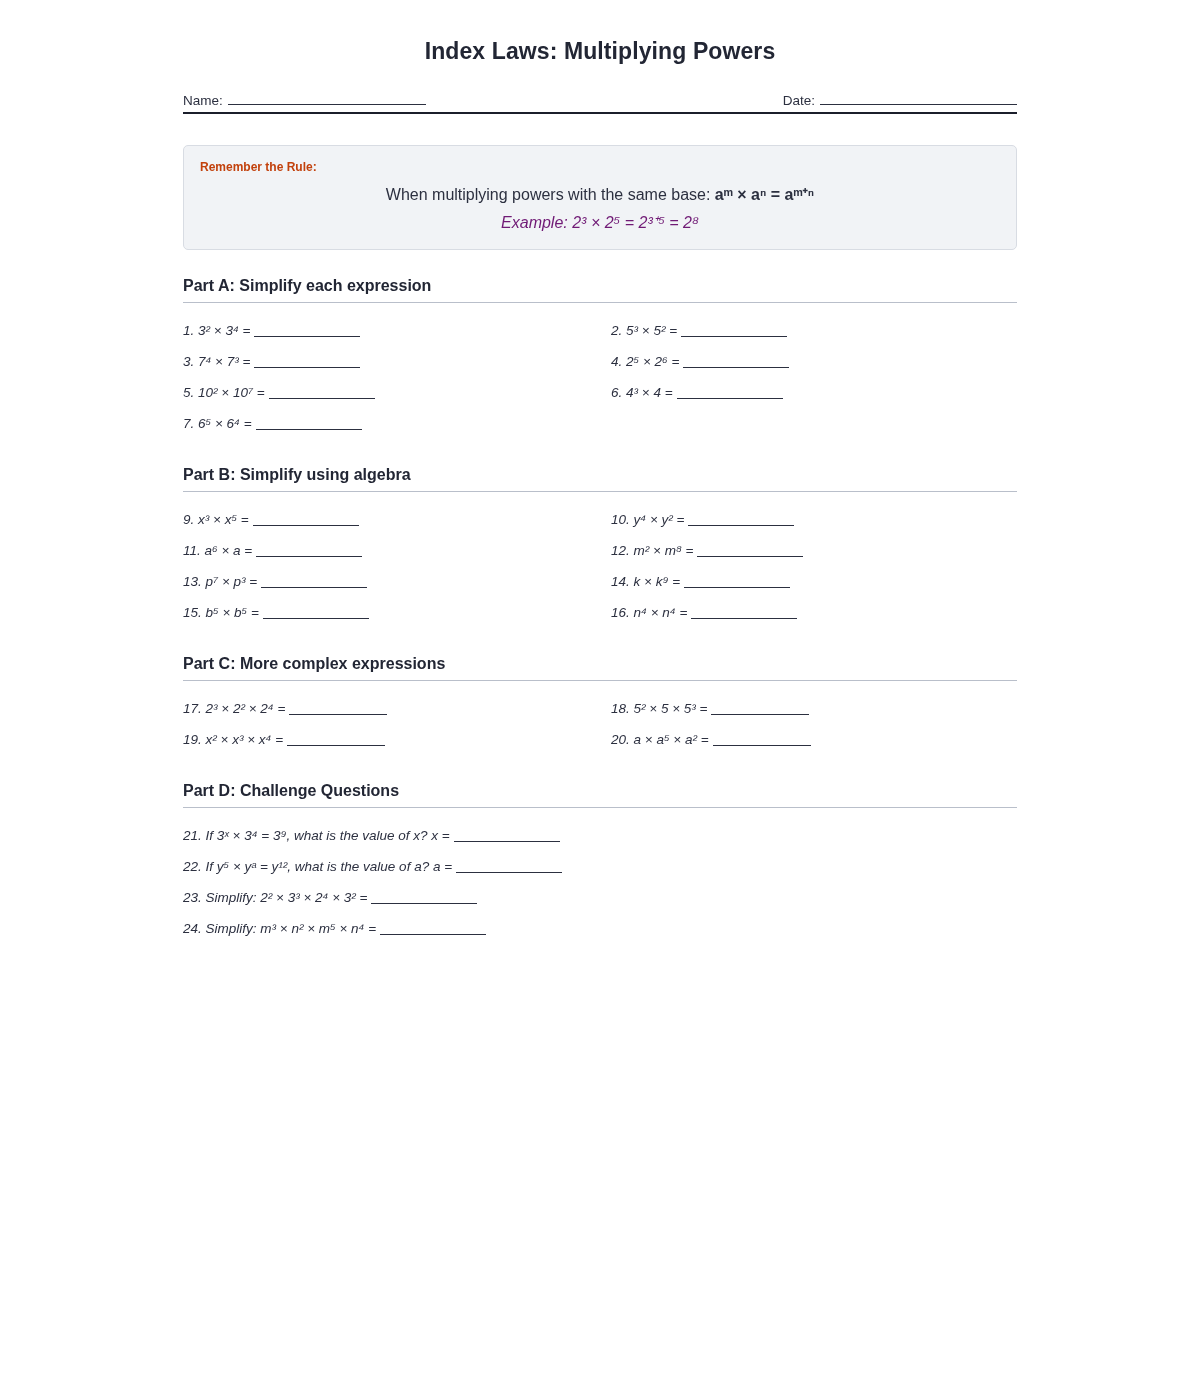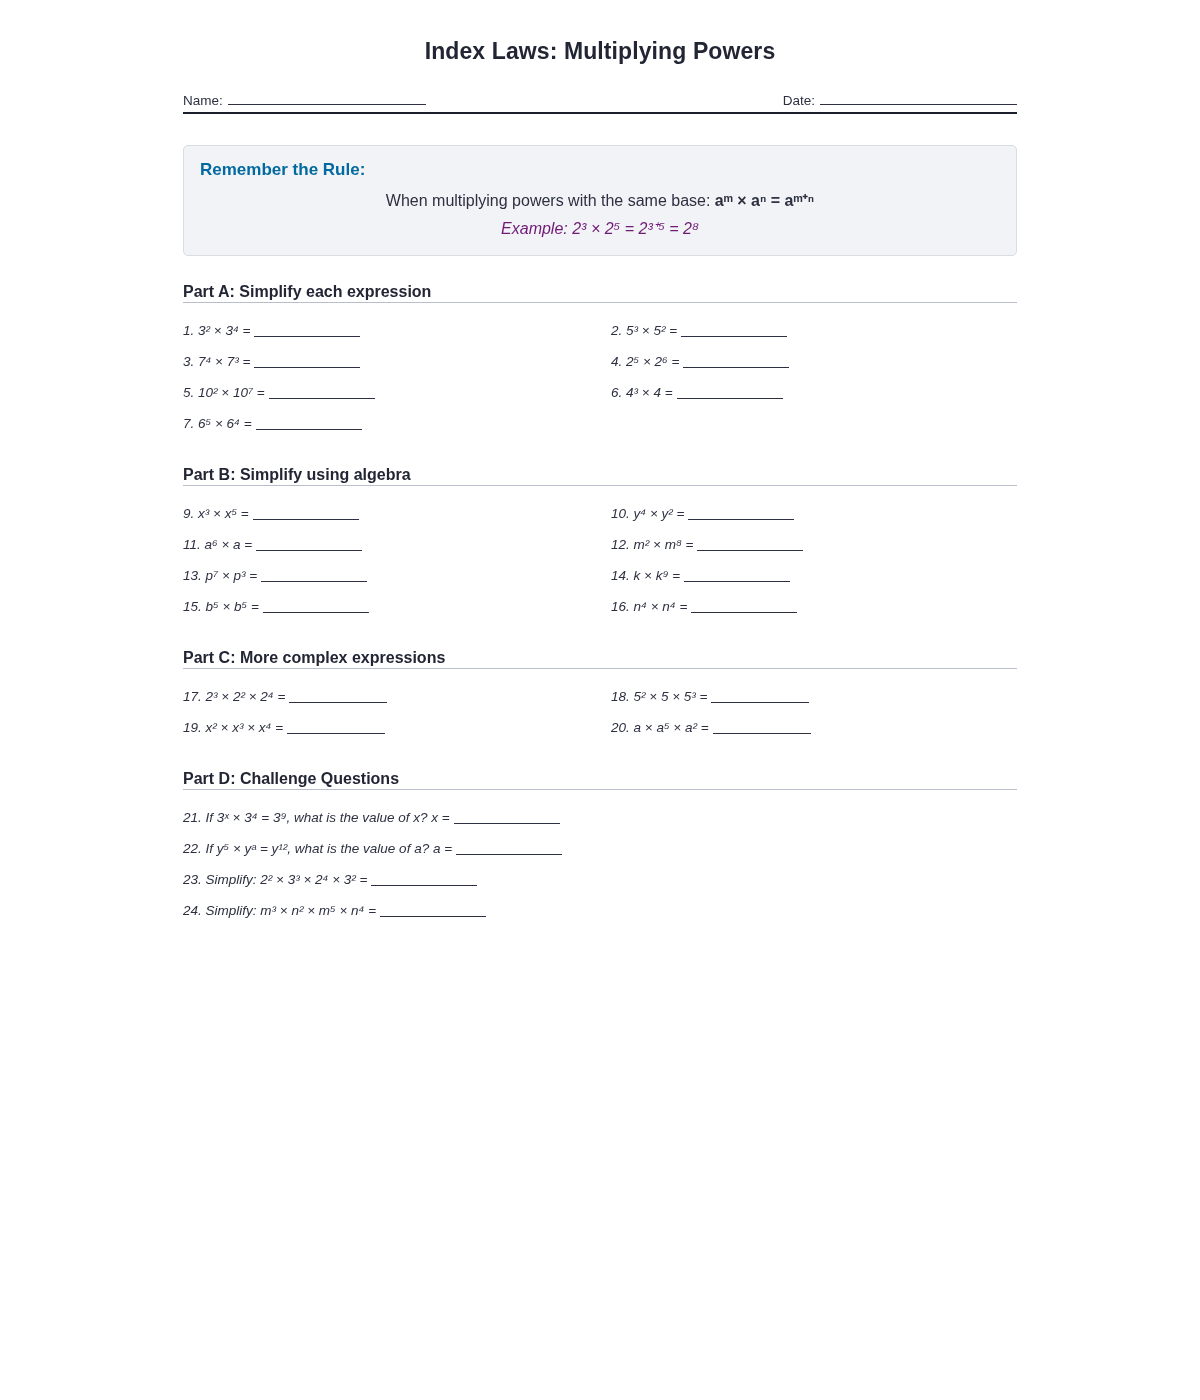--- a/index.html
+++ b/index.html
@@ -61,23 +61,23 @@
 
   
   .rulebox {
     margin-top: 31px;
     border: 1px solid #d8dce3;
     border-radius: 5px;
     background: #f1f3f6;
     padding: 14px 16px 16px 16px;
   }
   .rulebox .rb-title {
-    font-size: 17px;
+    font-size: 12px;
     font-weight: bold;
-    color: #0369a1;
+    color: #c2410c;
     margin-bottom: 9px;
   }
   .rulebox .rb-formula {
     text-align: center;
     font-size: 16px;
     color: #2c3040;
     margin-bottom: 6px;
   }
   .rulebox .rb-formula b { font-weight: bold; }
   .rulebox .rb-example {
@@ -86,21 +86,21 @@
     font-style: italic;
     color: #701a75;
   }
 
   
   .section-title {
     font-size: 16px;
     font-weight: bold;
     color: #222634;
     margin: 27px 0 0 0;
-    padding-bottom: 1px;
+    padding-bottom: 7px;
     border-bottom: 1px solid #b9bfca;
   }
 
   
   .qgrid {
     display: grid;
     grid-template-columns: 428px 1fr;
     column-gap: 0px;
     row-gap: 0px;
     margin-top: 12px;

